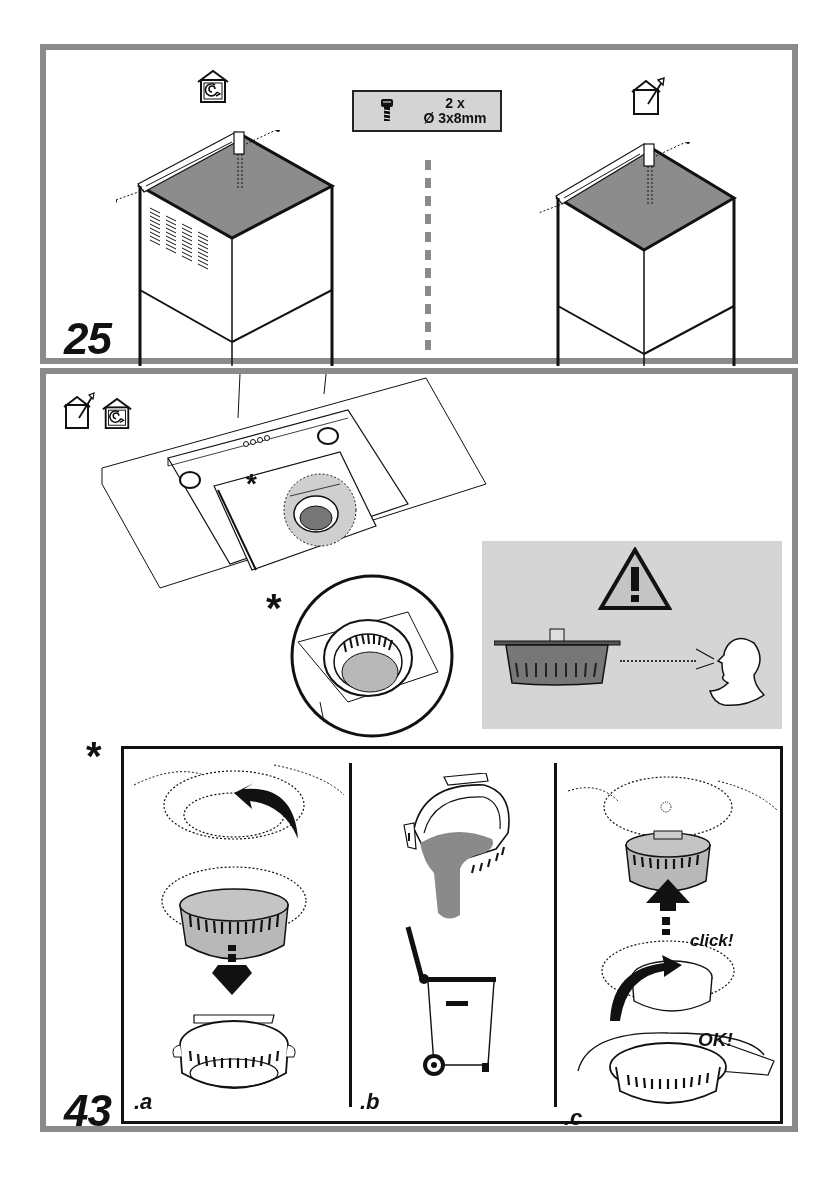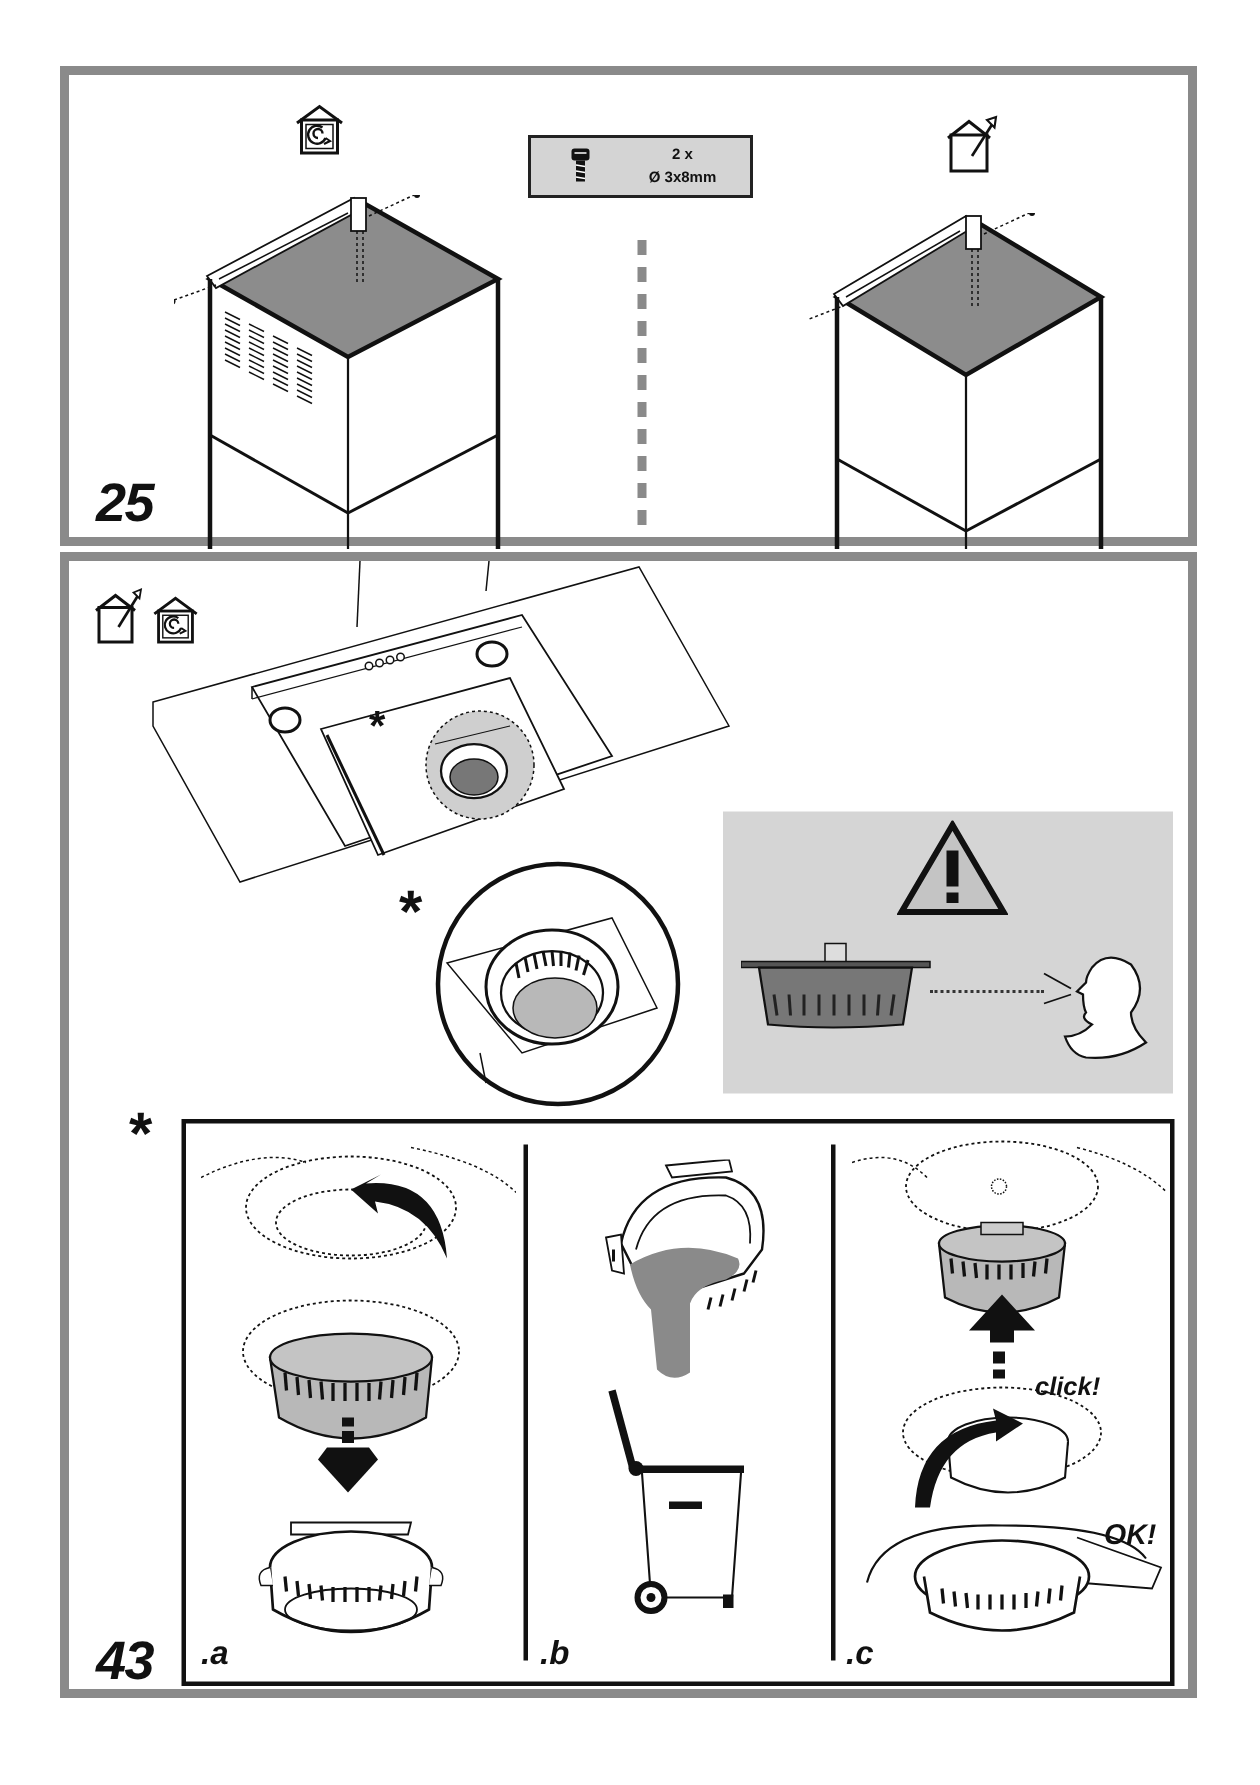--- a/index.html
+++ b/index.html
@@ -1,24 +1,24 @@
 <!DOCTYPE html>
 <html><head>
 <meta charset="utf-8">
 <style>
   html, body { margin: 0; padding: 0; background: #ffffff; }
   body { width: 840px; height: 1190px; position: relative; overflow: hidden; font-family: "Liberation Sans", sans-serif; }
   .panel { position: absolute; border: 6px solid #8a8a8a; background: #ffffff; box-sizing: border-box; }
   #panel-25 { left: 40px; top: 44px; width: 758px; height: 320px; }
   #panel-26 { left: 40px; top: 368px; width: 758px; height: 764px; }
-  .step-num { position: absolute; font-weight: bold; font-style: italic; font-size: 36px; color: #111; letter-spacing: -1px; }
+  .step-num { position: absolute; font-weight: bold; font-style: italic; font-size: 44px; color: #111; letter-spacing: -1px; }
   .abs { position: absolute; }
   svg { display: block; }
   .screw-box { position: absolute; left: 346px; top: 84px; width: 150px; height: 42px; background: #d4d4d4; border: 2px solid #222; box-sizing: border-box; }
-  .screw-text { position: absolute; left: 56px; top: 4px; width: 90px; text-align: center; font-weight: bold; font-size: 10px; line-height: 15px; color: #111; }
+  .screw-text { position: absolute; left: 56px; top: 4px; width: 90px; text-align: center; font-weight: bold; font-size: 14px; line-height: 15px; color: #111; }
   .warn-box { position: absolute; left: 476px; top: 535px; width: 300px; height: 188px; background: #d5d5d5; }
   .detail-box { position: absolute; left: 115px; top: 740px; width: 662px; height: 378px; border: 3px solid #111; box-sizing: border-box; background: #fff; }
   .sub-label { position: absolute; font-weight: bold; font-style: italic; font-size: 22px; color: #111; }
   .callout { position: absolute; font-weight: bold; font-style: italic; color: #111; }
   .asterisk { position: absolute; font-weight: bold; color: #111; font-size: 40px; line-height: 40px; }
 </style>
 </head>
 <body>
 
 <div id="panel-25" class="panel">
@@ -356,21 +356,21 @@
           <circle cx="50" cy="292" r="9" fill="#fff" stroke="#111" stroke-width="4"></circle>
           <circle cx="50" cy="292" r="3" fill="#111"></circle>
           <rect x="98" y="290" width="7" height="9" fill="#111"></rect>
         </svg>
       </div>
       <div class="sub-label" style="left:6px;top:340px;">.b</div>
     </div>
 
     <div class="abs" style="left:430px;top:14px;width:3px;height:344px;background:#111;"></div>
 
-    <div class="abs" style="left:434px;top:0;width:222px;height:372px;">
+    <div class="abs" style="left:434px;top:16px;width:222px;height:372px;">
       <div class="abs" style="left:10px;top:6px;">
         <svg width="210" height="340" viewBox="0 0 210 340">
 
           <ellipse cx="100" cy="36" rx="64" ry="30" fill="none" stroke="#111" stroke-width="1.2" stroke-dasharray="2 2"></ellipse>
           <path d="M0 20 Q30 10 50 30" fill="none" stroke="#111" stroke-dasharray="2 2"></path>
           <path d="M150 10 Q190 20 210 40" fill="none" stroke="#111" stroke-dasharray="2 2"></path>
           <circle cx="98" cy="36" r="5" fill="none" stroke="#111" stroke-dasharray="1 1"></circle>
 
           <path d="M58 74 L142 74 L138 110 Q100 130 62 110 Z" fill="#b8b8b8" stroke="#111" stroke-width="1.5"></path>
           <ellipse cx="100" cy="74" rx="42" ry="12" fill="#c4c4c4" stroke="#111" stroke-width="1.5"></ellipse>
@@ -409,19 +409,19 @@
               <line x1="100" y1="308" x2="100" y2="318"></line>
               <line x1="108" y1="308" x2="108" y2="318"></line>
               <line x1="116" y1="307" x2="116" y2="317"></line>
               <line x1="124" y1="306" x2="123" y2="316"></line>
               <line x1="132" y1="304" x2="131" y2="314"></line>
               <line x1="140" y1="302" x2="139" y2="312"></line>
           </g>
         </svg>
       </div>
       <div class="callout" style="left:132px;top:166px;font-size:17px;">click!</div>
-      <div class="callout" style="left:140px;top:264px;font-size:19px;margin-left:38px;">OK!</div>
+      <div class="callout" style="left:140px;top:264px;font-size:19px;">OK!</div>
       <div class="sub-label" style="left:6px;top:340px;">.c</div>
     </div>
   </div>
 
   <div class="step-num" style="left:18px;top:712px;">43</div>
 </div>
 
 </body></html>

